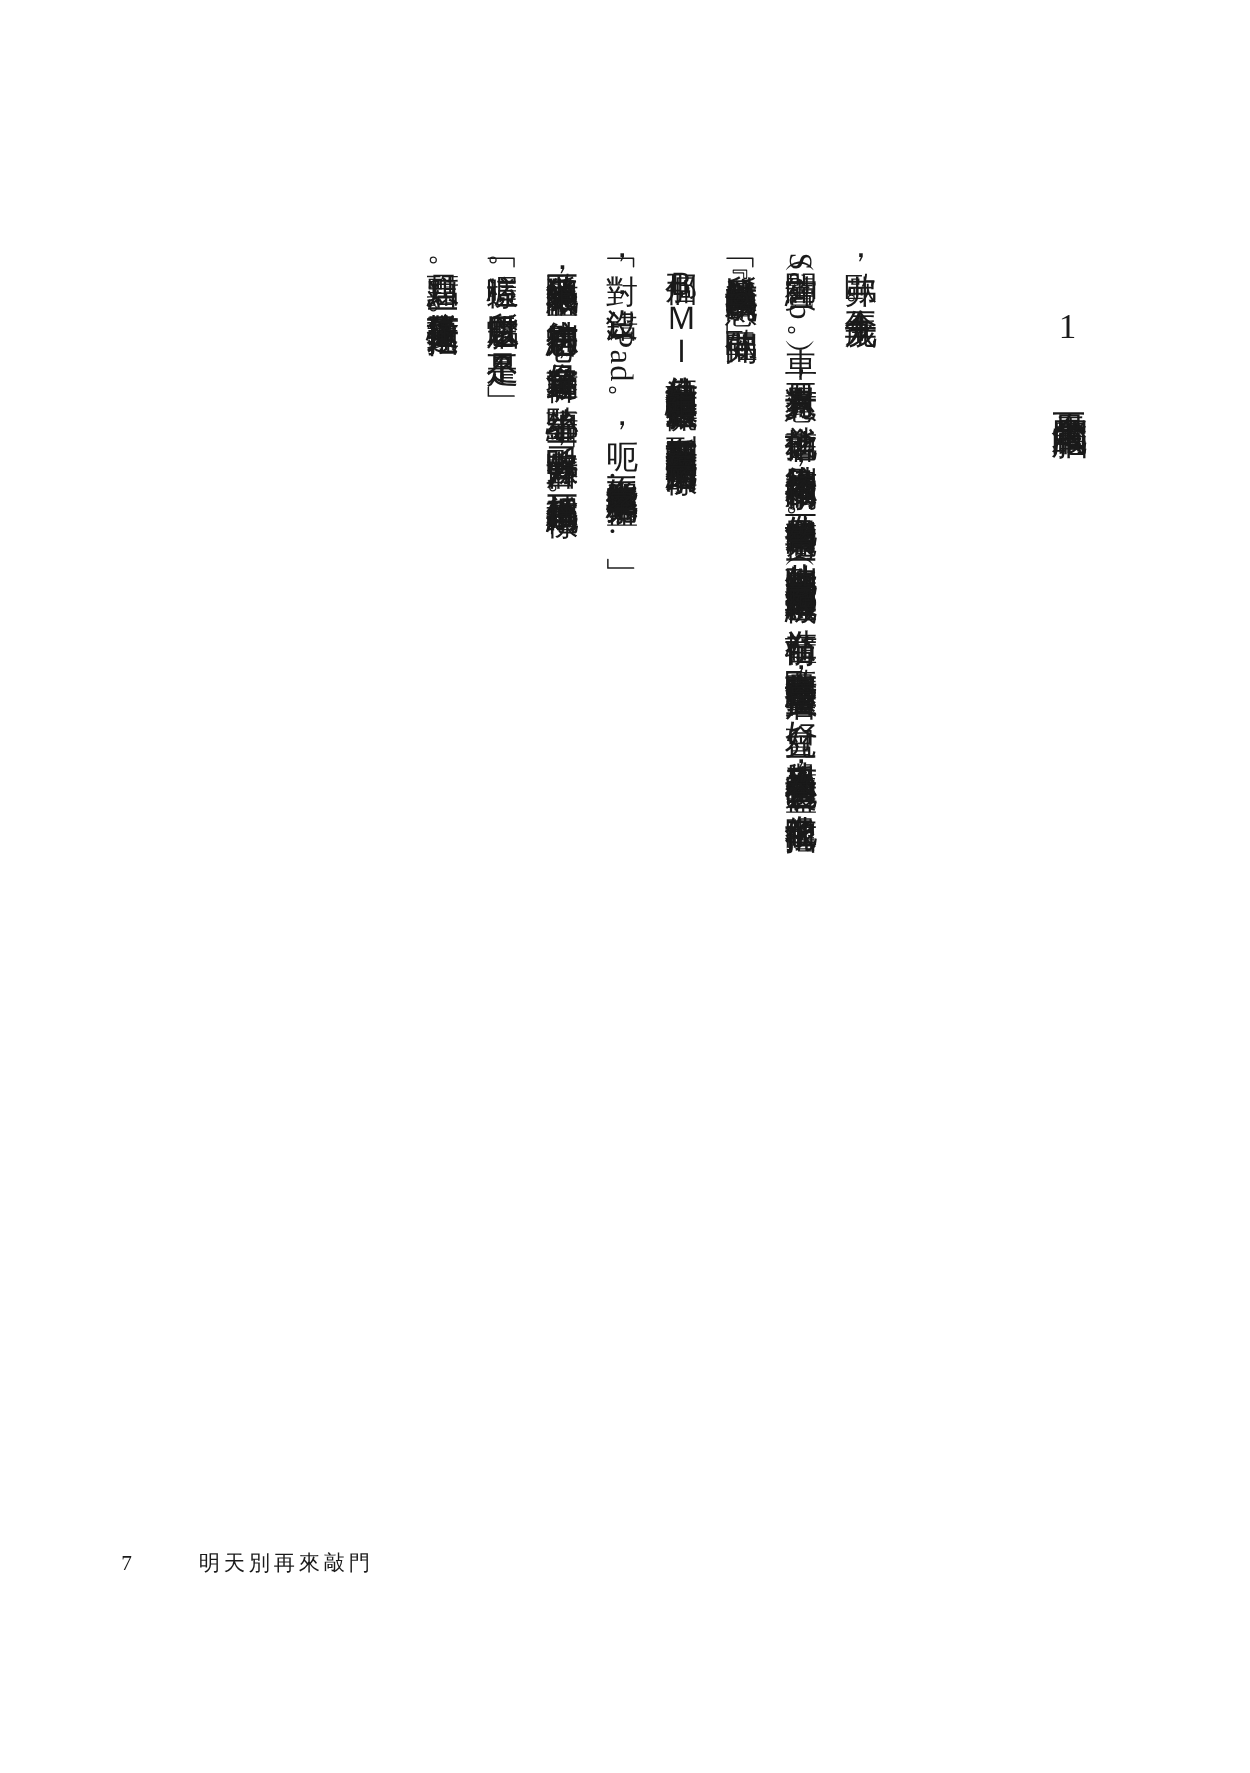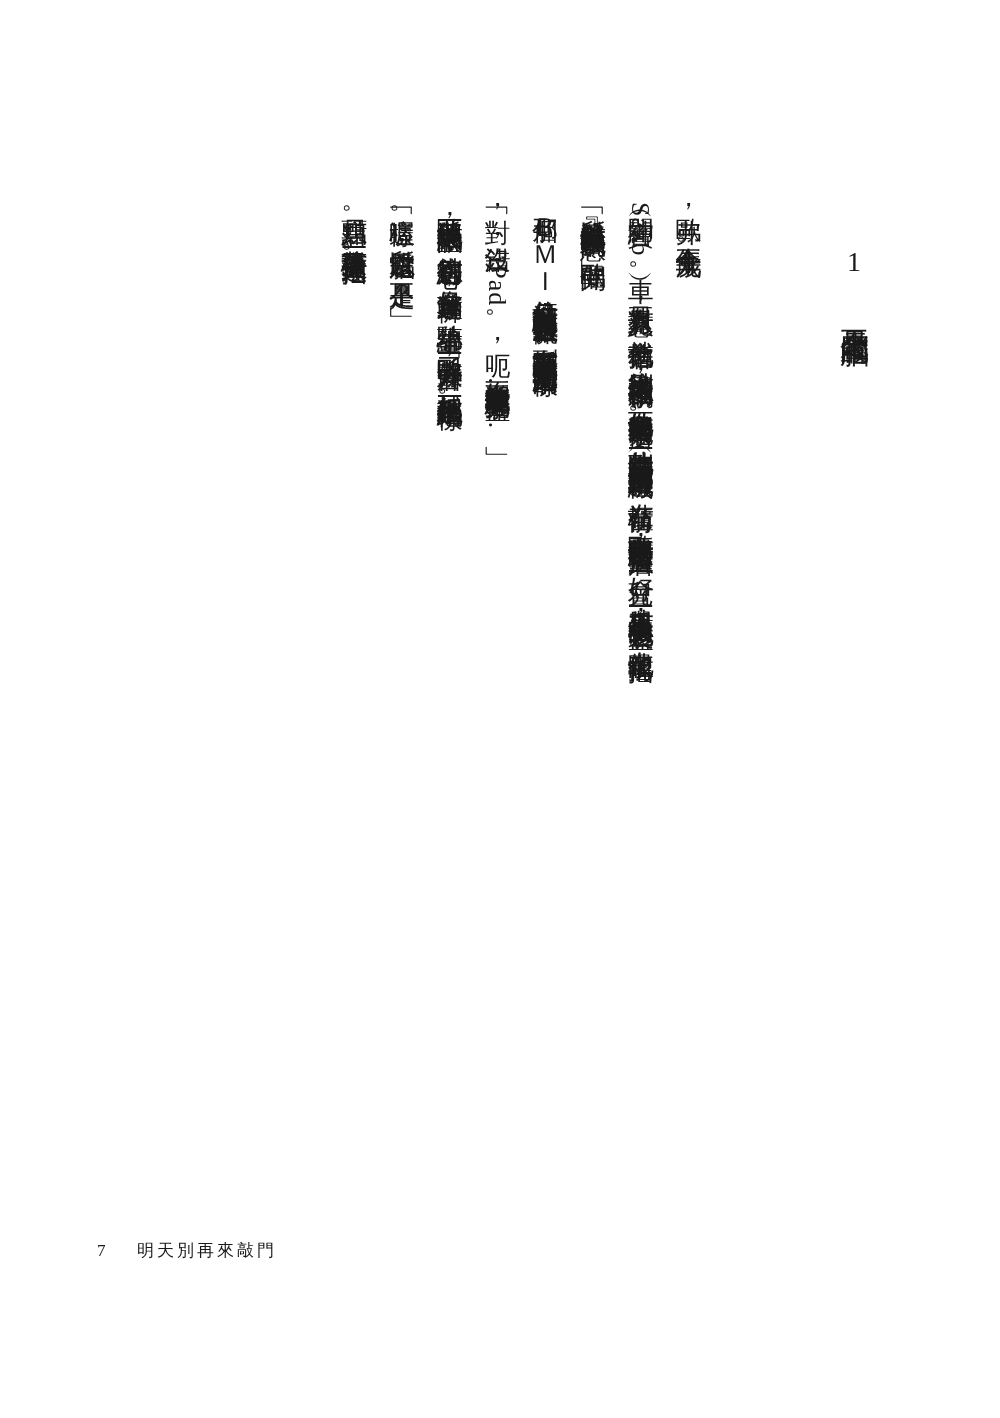--- a/index.html
+++ b/index.html
@@ -56,21 +56,21 @@
     display: flex;
     align-items: baseline;
     font-size: 17px;
     line-height: 20px;
   }
   .footer .page-num {
     width: 14px;
     text-align: left;
   }
   .footer .running-title {
-    margin-left: 26px;
+    margin-left: 48px;
     letter-spacing: 3px;
   }
 </style>
 </head>
 <body>
 
 <div class="page">
 
   <div class="chapter-number">1</div>
 

